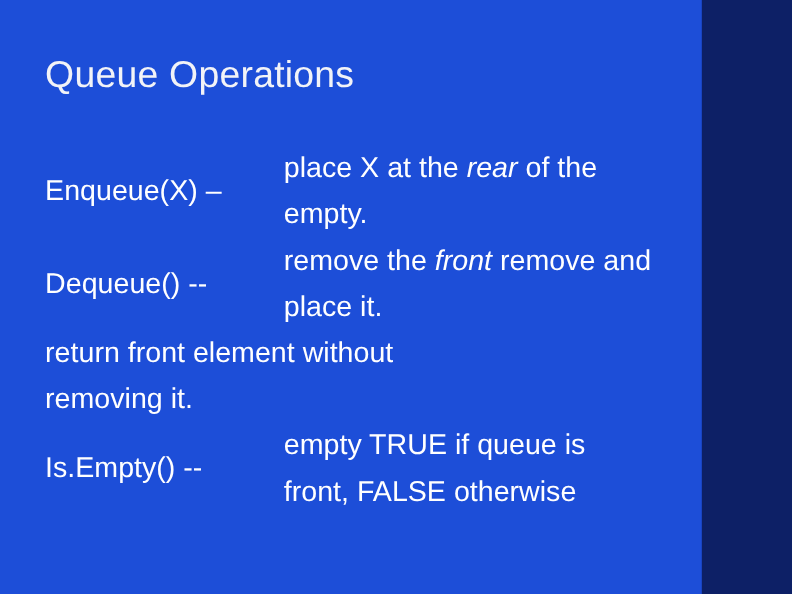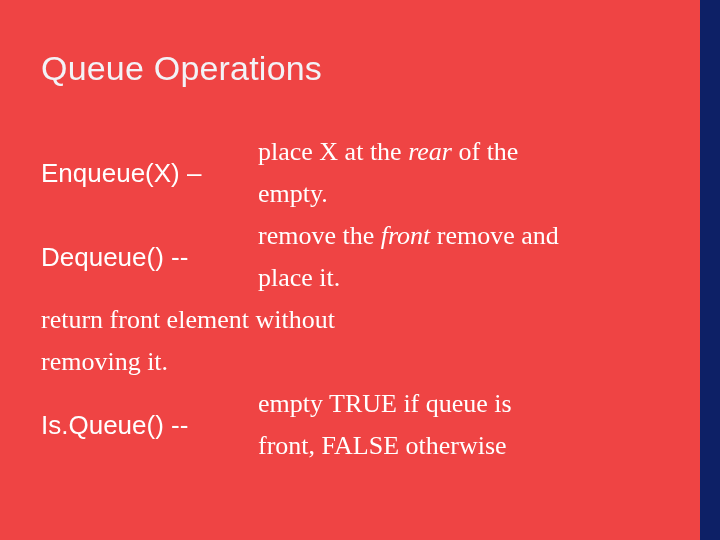--- a/index.html
+++ b/index.html
@@ -10,23 +10,23 @@
   body {
     width: 720px;
     height: 540px;
     overflow: hidden;
     background: #0d2066;
     font-family: "Liberation Sans", sans-serif;
     -webkit-font-smoothing: antialiased;
   }
   #slide {
     position: relative;
-    width: 700px;
+    width: 638px;
     height: 540px;
-    background: #ef4444;
+    background: #1d4ed8;
     box-sizing: border-box;
   }
   #slide-title {
     position: absolute;
     left: 41px;
     top: 46px;
     font-size: 34px;
     line-height: 44px;
     font-weight: 300;
     letter-spacing: 0.2px;
@@ -54,21 +54,20 @@
   }
   .op-desc {
     flex: 1 1 auto;
     font-size: 26px;
     line-height: 42px;
     color: #ffffff;
   }
   .op-desc-line {
     display: block;
     white-space: nowrap;
-    font-family: Liberation Serif, serif;
   }
   .em-word {
     font-style: italic;
   }
 </style>
 </head>
 <body>
 
 <div id="slide">
 
@@ -93,21 +92,21 @@
     </div>
 
     <div class="op-row">
       <div class="op-desc">
         <span class="op-desc-line"><span>return front element without</span><span class="em-word"></span><span></span></span>
         <span class="op-desc-line">removing it.</span>
       </div>
     </div>
 
     <div class="op-row">
-      <div class="op-term">Is.Queue() --</div>
+      <div class="op-term">Is.Empty() --</div>
       <div class="op-desc">
         <span class="op-desc-line"><span>empty TRUE if queue is</span><span class="em-word"></span><span></span></span>
         <span class="op-desc-line">front, FALSE otherwise</span>
       </div>
     </div>
 
   </div>
 </div>
 
 </body></html>

